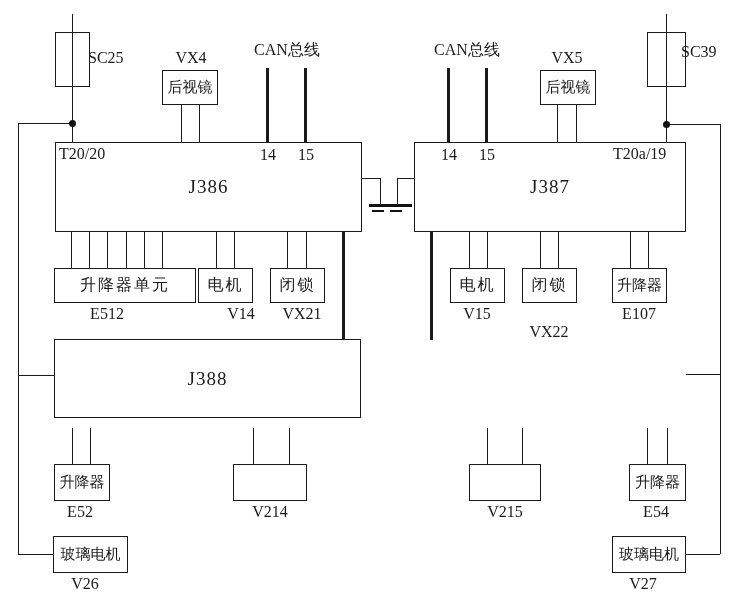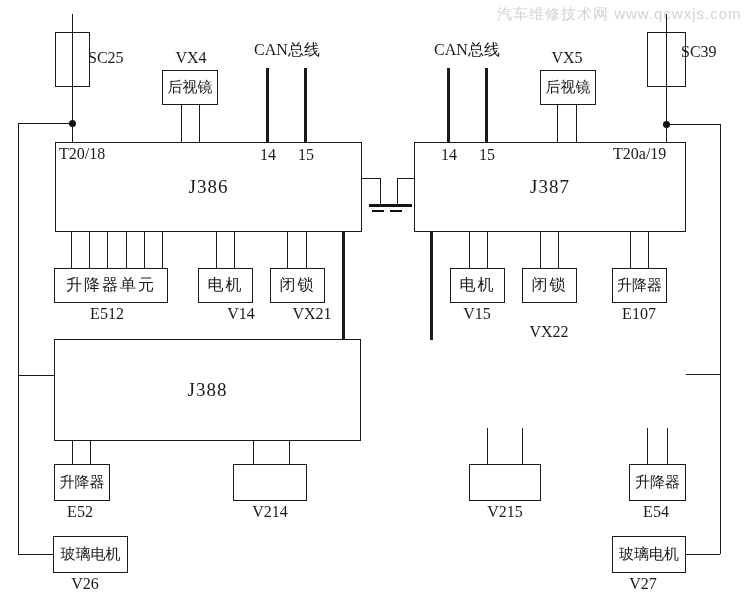--- a/index.html
+++ b/index.html
@@ -26,21 +26,20 @@
   .watermark{position:absolute;left:497px;top:5px;font-size:15px;
     color:#d2d2d2;letter-spacing:1px;white-space:nowrap;
     font-family:"Liberation Sans","DejaVu Sans",sans-serif;}
   .gbar{position:absolute;background:#111;}
 </style>
 </head>
 <body>
 
 <div id="stage">
 
-  <div class="watermark">汽车维修技术网 www.qcwxjs.com</div>
 
   <i class="v" style="left:72px;top:14px;height:128px"></i>
   <i class="h" style="left:18px;top:123px;width:54px"></i>
   <i class="v" style="left:18px;top:123px;height:431px"></i>
 
   <i class="v" style="left:666px;top:14px;height:128px"></i>
   <i class="h" style="left:666px;top:124px;width:54px"></i>
   <i class="v" style="left:720px;top:124px;height:430px"></i>
 
   <i class="v" style="left:181px;top:105px;height:37px"></i>
@@ -113,46 +112,46 @@
   <div class="lbl c" style="left:567px;top:50px">VX5</div>
   <div class="box" style="left:540px;top:70px;width:56px;height:35px">
     <span class="cn small">后视镜</span>
   </div>
 
   <div class="lbl c" style="left:287px;top:42px">CAN总线</div>
   <div class="lbl c" style="left:467px;top:42px">CAN总线</div>
 
   <div class="box" style="left:55px;top:142px;width:307px;height:90px">
     <span class="mod-lbl">J386</span>
-    <span class="lbl" style="left:3px;top:3px">T20/18</span>
+    <span class="lbl" style="left:3px;top:3px">T20/20</span>
     <span class="lbl c" style="left:212px;top:4px">14</span>
     <span class="lbl c" style="left:250px;top:4px">15</span>
   </div>
   <div class="box" style="left:414px;top:142px;width:272px;height:90px">
     <span class="mod-lbl">J387</span>
     <span class="lbl c" style="left:34px;top:4px">14</span>
     <span class="lbl c" style="left:72px;top:4px">15</span>
     <span class="lbl" style="left:198px;top:3px">T20a/19</span>
   </div>
-  <div class="box" style="left:54px;top:339px;width:307px;height:102px">
+  <div class="box" style="left:54px;top:339px;width:307px;height:79px">
     <span class="mod-lbl">J388</span>
   </div>
 
-  <div class="box" style="left:54px;top:268px;width:114px;height:35px">
+  <div class="box" style="left:54px;top:268px;width:142px;height:35px">
     <span class="cn">升降器单元</span>
   </div>
   <div class="lbl c" style="left:107px;top:306px">E512</div>
   <div class="box" style="left:198px;top:268px;width:55px;height:35px">
     <span class="cn">电机</span>
   </div>
   <div class="lbl c" style="left:241px;top:306px">V14</div>
   <div class="box" style="left:270px;top:268px;width:55px;height:35px">
     <span class="cn">闭锁</span>
   </div>
-  <div class="lbl c" style="left:312px;top:306px">VX21</div>
+  <div class="lbl c" style="left:302px;top:306px">VX21</div>
 
   <div class="box" style="left:450px;top:268px;width:55px;height:35px">
     <span class="cn">电机</span>
   </div>
   <div class="lbl c" style="left:477px;top:306px">V15</div>
   <div class="box" style="left:522px;top:268px;width:55px;height:35px">
     <span class="cn">闭锁</span>
   </div>
   <div class="lbl c" style="left:549px;top:324px">VX22</div>
   <div class="box" style="left:612px;top:268px;width:55px;height:35px">

